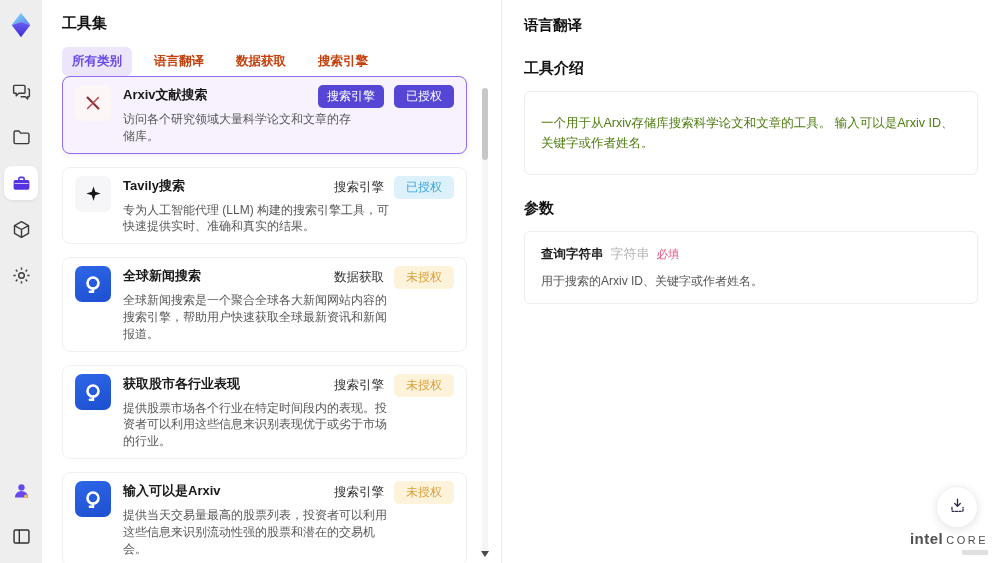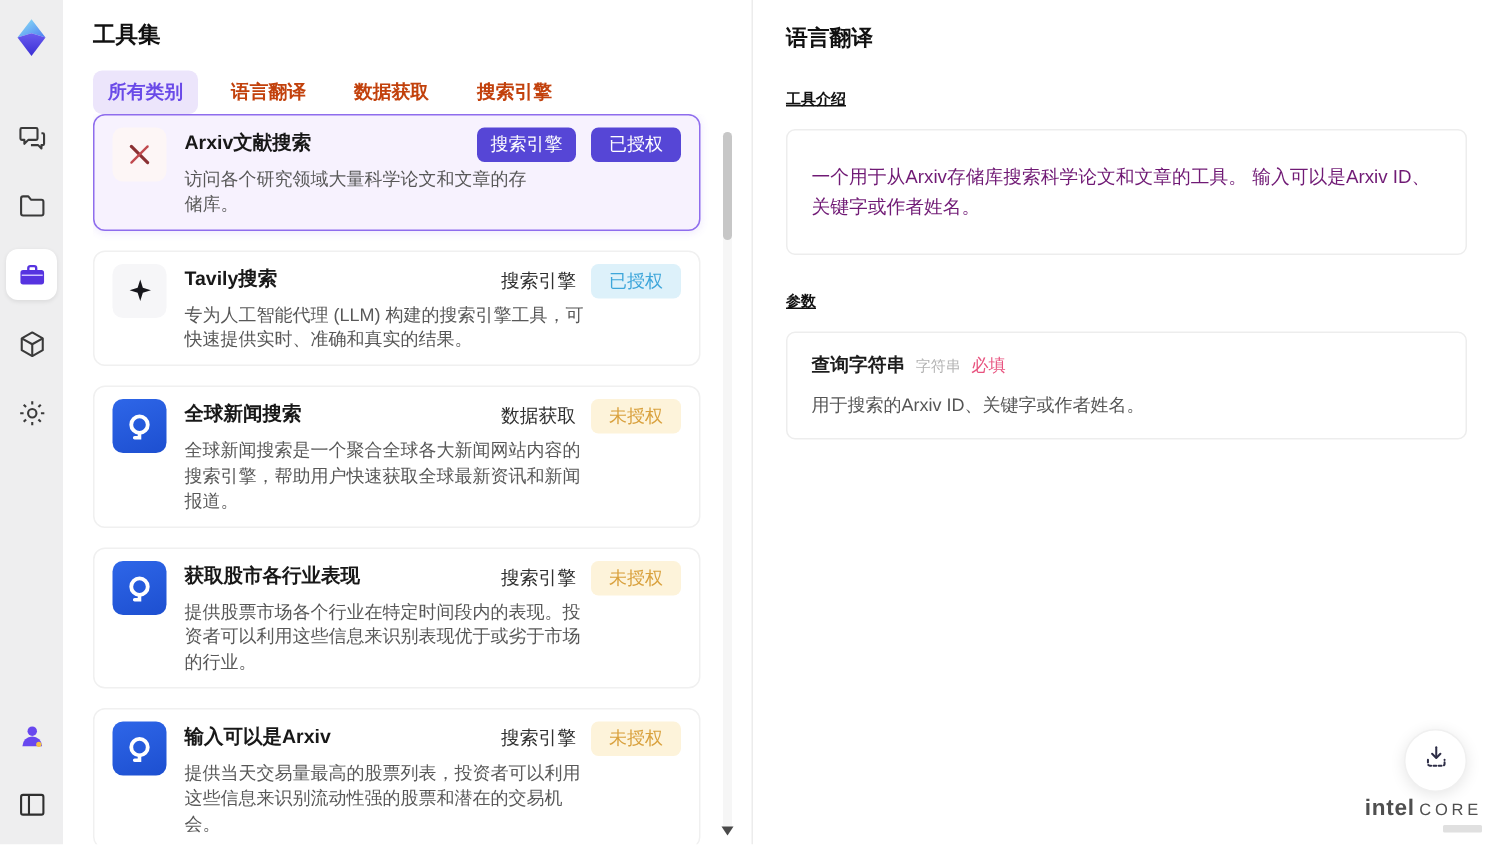--- a/index.html
+++ b/index.html
@@ -42,26 +42,26 @@
   .selected .tool-desc { max-width:230px; }
 
   
   .scroll-track { position:absolute; right:13px; top:88px; bottom:8px; width:6px; border-radius:3px; background:#f6f6f6; }
   .scroll-thumb { position:absolute; top:0; left:0; width:6px; height:72px; border-radius:3px; background:#c7c7c7; cursor:pointer; }
   .scroll-down { position:absolute; bottom:-2px; left:-1px; width:0; height:0; border-left:4px solid transparent; border-right:4px solid transparent; border-top:6px solid #4a4a4a; }
 
   
   .right-panel { flex:1; padding:16px 22px; position:relative; }
   .rp-title { font-size:14.5px; font-weight:bold; color:#111; }
-  .section-h { font-size:10px; font-weight:bold; color:#111; margin:24px 0 13px;text-decoration:underline; }
-  .info-box { border:1px solid #ededed; border-radius:6px; padding:21px 16px; font-size:12.5px; color:#701a75; line-height:1.6; background:#fff; }
+  .section-h { font-size:15px; font-weight:bold; color:#111; margin:24px 0 13px; }
+  .info-box { border:1px solid #ededed; border-radius:6px; padding:21px 16px; font-size:12.5px; color:#4d7c0f; line-height:1.6; background:#fff; }
   .param-box { border:1px solid #ededed; border-radius:6px; padding:13px 16px; background:#fff; }
   .param-head { display:flex; align-items:baseline; gap:7px; }
   .param-name { font-size:12.5px; font-weight:bold; color:#1d1d1d; }
-  .param-type { font-size:10px; color:#b3b3b3; }
+  .param-type { font-size:13px; color:#b3b3b3; }
   .param-required { font-size:11.5px; color:#e8537f; }
   .param-desc { font-size:12px; color:#555; margin-top:9px; line-height:1.5; }
 
   
   .fab { position:absolute; right:22px; bottom:35px; width:42px; height:42px; border-radius:50%; background:#fff; border:1px solid #f0f0f0; box-shadow:0 2px 10px rgba(0,0,0,.10); display:flex; align-items:center; justify-content:center; cursor:pointer; z-index:5; }
   .brand { position:absolute; right:12px; bottom:8px; text-align:right; z-index:4; color:#4f4f4f; line-height:1; }
   .brand .intel { font-size:15px; font-weight:bold; letter-spacing:.5px; }
   .brand .core { font-size:11px; letter-spacing:2.5px; margin-left:3px; }
   .brand .sub { width:26px; height:5px; background:#e0e0e0; border-radius:1px; margin:3px 0 0 auto; }
 </style>

